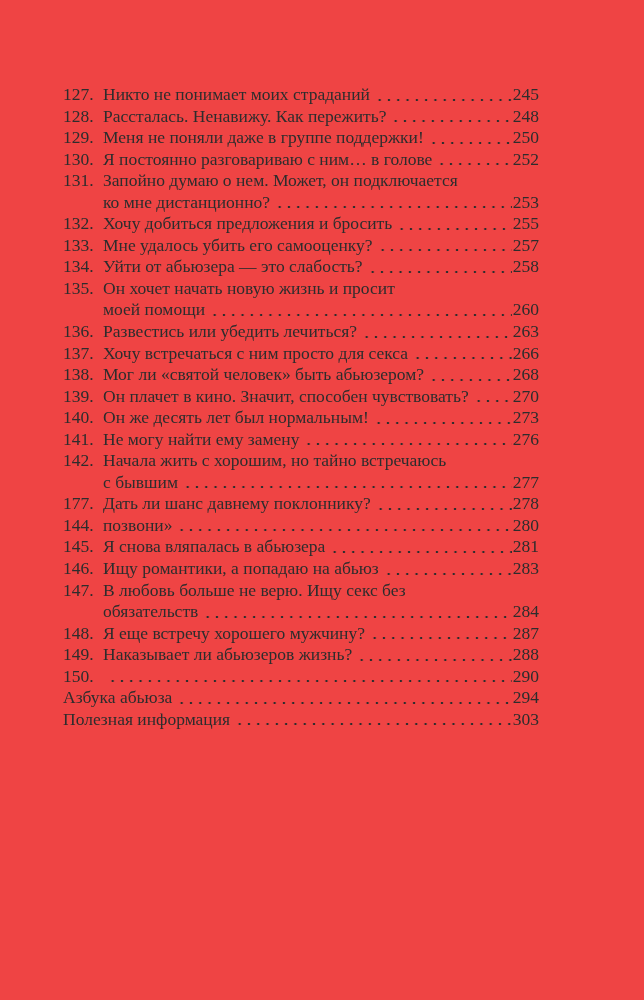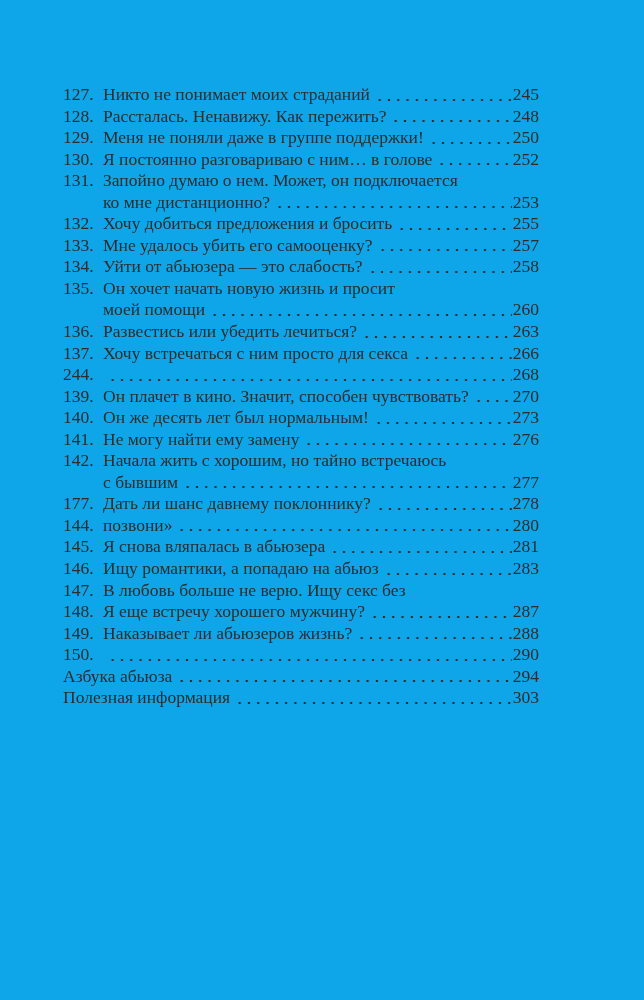--- a/index.html
+++ b/index.html
@@ -4,21 +4,21 @@
 <style>
   html, body {
     margin: 0;
     padding: 0;
     background: #ffffff;
   }
   .book-page {
     position: relative;
     width: 644px;
     height: 1000px;
-    background: #0ea5e9;
+    background: #ef4444;
     overflow: hidden;
     font-family: "Liberation Serif", "DejaVu Serif", serif;
   }
   .toc {
     position: absolute;
     left: 63px;
     top: 84px;
     width: 476px;
     color: #2d2d2d;
     font-size: 17.5px;
@@ -175,23 +175,24 @@
           <span class="num">137.</span>
           <div class="entry-body">
             <div class="line">
               <span class="t">Хочу встречаться с ним просто для секса</span>
               <span class="dots"></span>
               <span class="pg">266</span>
             </div>
           </div>
         </div>
         <div class="entry">
-          <span class="num">244.</span>
-          <div class="entry-body">
-            <div class="line">
+          <span class="num">138.</span>
+          <div class="entry-body">
+            <div class="line">
+              <span class="t">Мог ли «святой человек» быть абьюзером?</span>
               <span class="dots"></span>
               <span class="pg">268</span>
             </div>
           </div>
         </div>
         <div class="entry">
           <span class="num">139.</span>
           <div class="entry-body">
             <div class="line">
               <span class="t">Он плачет в кино. Значит, способен чувствовать?</span>
@@ -271,20 +272,25 @@
               <span class="dots"></span>
               <span class="pg">283</span>
             </div>
           </div>
         </div>
         <div class="entry">
           <span class="num">147.</span>
           <div class="entry-body">
             <div class="line">
               <span class="t">В любовь больше не верю. Ищу секс без</span>
+            </div>
+            <div class="line">
+              <span class="t">обязательств</span>
+              <span class="dots"></span>
+              <span class="pg">284</span>
             </div>
           </div>
         </div>
         <div class="entry">
           <span class="num">148.</span>
           <div class="entry-body">
             <div class="line">
               <span class="t">Я еще встречу хорошего мужчину?</span>
               <span class="dots"></span>
               <span class="pg">287</span>

